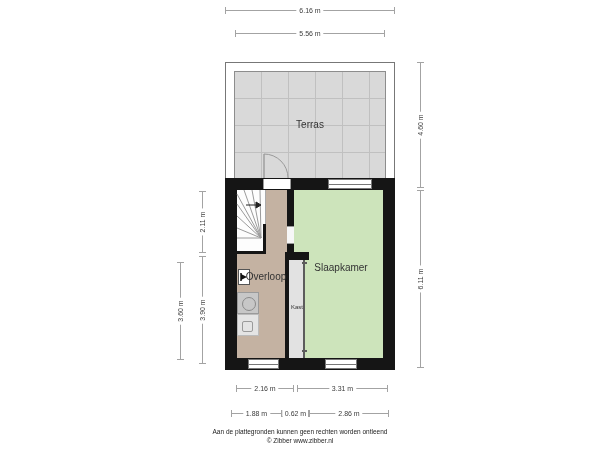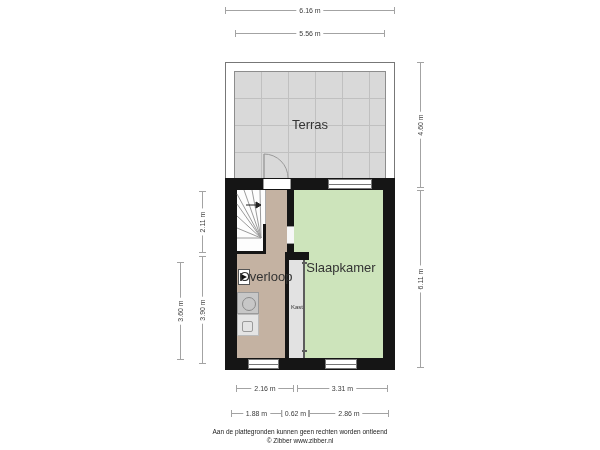--- a/index.html
+++ b/index.html
@@ -43,21 +43,21 @@
   .door-gap-top { left:263px; top:179px; width:28px; height:10px; background:#fff; border-left:1px solid #9a9a9a; border-right:1px solid #9a9a9a; }
 
   
   .fixture { left:238px; top:269px; width:12px; height:16px; background:#fff; border:1px solid #555; }
   .appl-1 { left:237px; top:292px; width:22px; height:22px; background:#c7c7c7; border:1px solid #9a9a9a; }
   .appl-1::after { content:''; position:absolute; left:4px; top:4px; width:12px; height:12px; border:1px solid #8a8a8a; border-radius:50%; }
   .appl-2 { left:237px; top:314px; width:22px; height:22px; background:#e4e4e4; border:1px solid #bbb; }
   .appl-2::after { content:''; position:absolute; left:4px; top:6px; width:9px; height:9px; border:1px solid #9a9a9a; border-radius:2px; }
 
   
-  .room-label { position:absolute; font-size:13px; color:#333; transform:translate(-50%,-50%); white-space:nowrap; }
+  .room-label { position:absolute; font-size:10px; color:#333; transform:translate(-50%,-50%); white-space:nowrap; }
   .room-label.small { font-size:6px; }
 
   
   .dim-h { position:absolute; height:9px; }
   .dim-h .line { position:absolute; left:0; right:0; top:4px; border-top:1px solid #a3a3a3; }
   .dim-h::before, .dim-h::after { content:''; position:absolute; top:1px; width:1px; height:7px; background:#a3a3a3; }
   .dim-h::before { left:0; } .dim-h::after { right:0; }
   .dim-h .lbl { position:absolute; left:50%; top:4px; transform:translate(-50%,-50%); background:#fff; padding:0 3px; font-size:7px; color:#3c3c3c; white-space:nowrap; }
   .dim-v { position:absolute; width:9px; }
   .dim-v .line { position:absolute; top:0; bottom:0; left:4px; border-left:1px solid #a3a3a3; }

